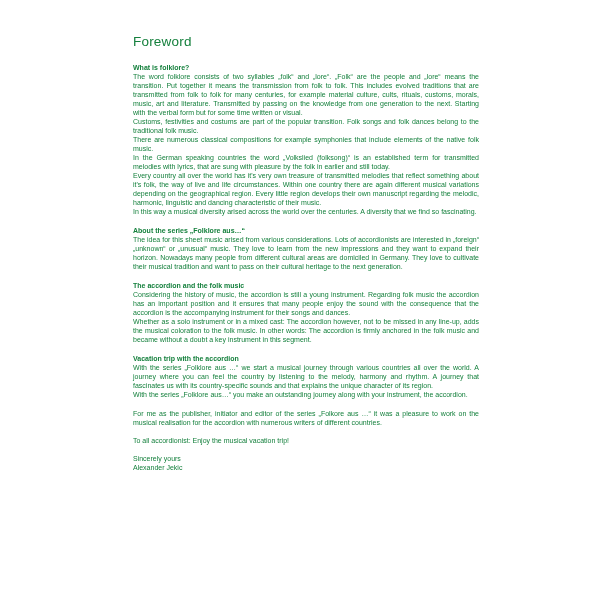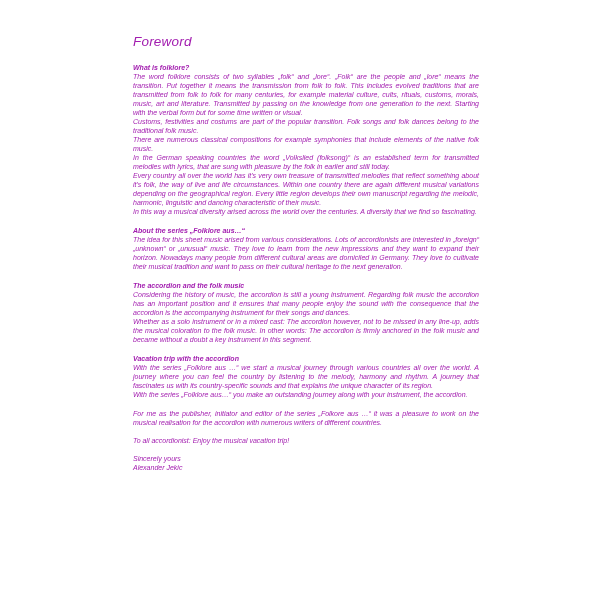--- a/index.html
+++ b/index.html
@@ -9,22 +9,21 @@
     width: 600px;
     height: 600px;
     background: #ffffff;
     font-family: "Liberation Sans", sans-serif;
   }
   .content {
     position: absolute;
     left: 133px;
     top: 34px;
     width: 346px;
-    color: #a21caf;
-    font-style: italic;
+    color: #15803d;
   }
   .title {
     font-size: 13.5px;
     font-weight: 500;
     line-height: 16px;
     margin-bottom: 13px;
     letter-spacing: 0.2px;
   }
   .sec { margin-bottom: 10px; }
   .sec h2 {

